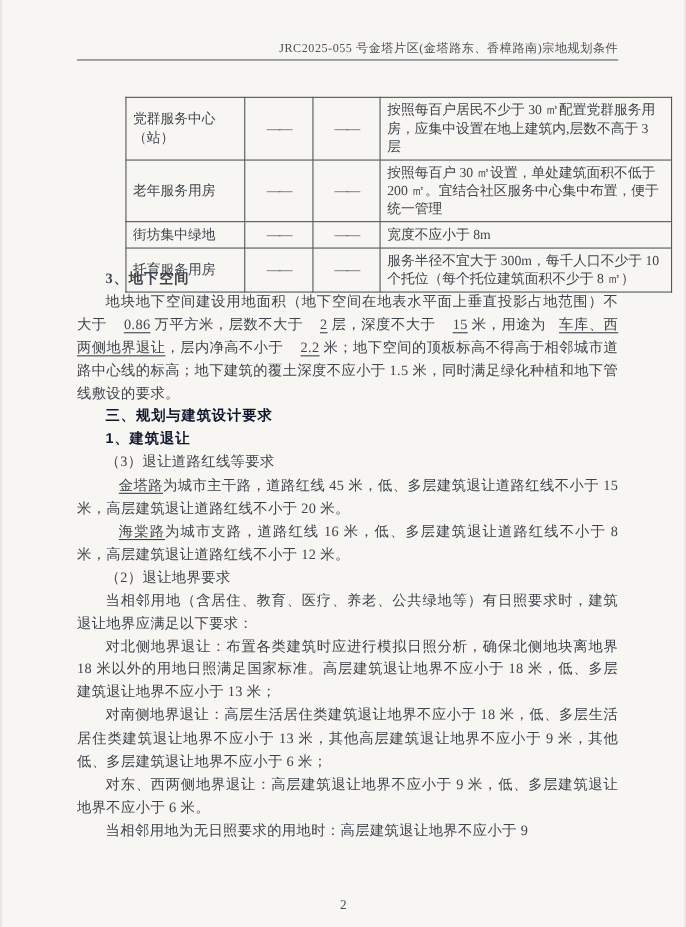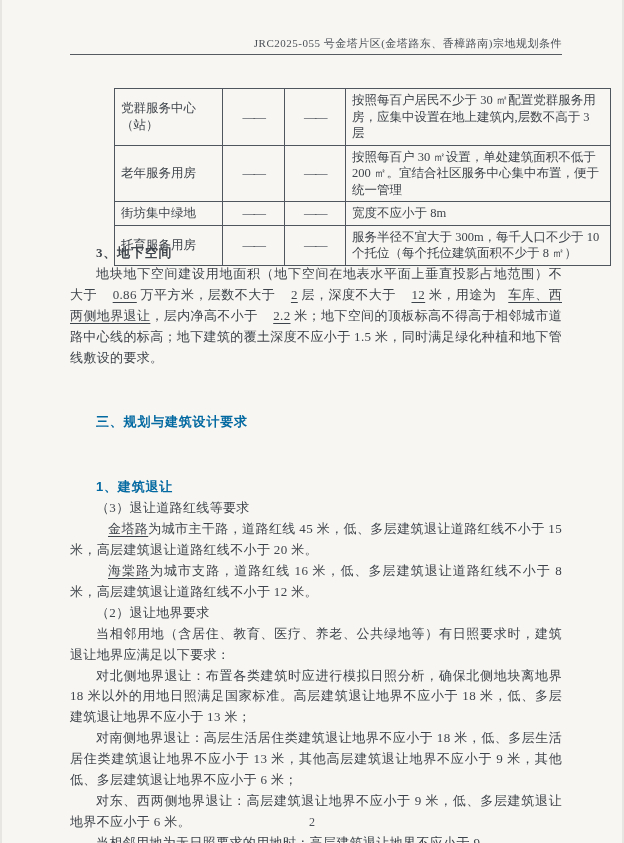--- a/index.html
+++ b/index.html
@@ -67,22 +67,21 @@
     line-height: 20.9px;
     letter-spacing: 0.35px;
     text-align: justify;
   }
   .para { text-indent: 2em; margin: 0; }
   .h-serif { font-weight: bold; letter-spacing: 0.8px; }
   .h-sans  {
     font-weight: bold;
     font-family: "Liberation Sans", "DejaVu Sans", sans-serif;
     letter-spacing: 0.8px;
-    color: #0369a1;
-    margin-top: 44px;
+    color: #0f172a;
   }
   .u { text-decoration: underline; text-underline-offset: 3px; padding-left: 12px; }
   
   .page-number {
     position: absolute;
     bottom: 13px;
     left: 0;
     width: 100%;
     text-align: center;
     font-size: 12px;
@@ -124,21 +123,21 @@
           <td class="c-name">托育服务用房</td>
           <td class="c-dash1"><span class="dash">——</span></td>
           <td class="c-dash2"><span class="dash">——</span></td>
           <td class="c-desc">服务半径不宜大于 300m，每千人口不少于 10 个托位（每个托位建筑面积不少于 8 ㎡）</td>
         </tr>
       </tbody>
   </table>
 
   <div class="content">
       <div class="para h-serif"><span>3、地下空间</span></div>
-      <div class="para"><span>地块地下空间建设用地面积（地下空间在地表水平面上垂直投影占地范围）不大于 </span><span class="u">0.86</span><span> 万平方米，层数不大于 </span><span class="u">2</span><span> 层，深度不大于 </span><span class="u">12</span><span> 米，用途为</span><span class="u">车库、西两侧地界退让</span><span>，层内净高不小于 </span><span class="u">2.2</span><span> 米；地下空间的顶板标高不得高于相邻城市道路中心线的标高；地下建筑的覆土深度不应小于 1.5 米，同时满足绿化种植和地下管线敷设的要求。</span></div>
+      <div class="para"><span>地块地下空间建设用地面积（地下空间在地表水平面上垂直投影占地范围）不大于 </span><span class="u">0.86</span><span> 万平方米，层数不大于 </span><span class="u">2</span><span> 层，深度不大于 </span><span class="u">15</span><span> 米，用途为</span><span class="u">车库、西两侧地界退让</span><span>，层内净高不小于 </span><span class="u">2.2</span><span> 米；地下空间的顶板标高不得高于相邻城市道路中心线的标高；地下建筑的覆土深度不应小于 1.5 米，同时满足绿化种植和地下管线敷设的要求。</span></div>
       <div class="para h-sans"><span>三、规划与建筑设计要求</span></div>
       <div class="para h-sans"><span>1、建筑退让</span></div>
       <div class="para"><span>（3）退让道路红线等要求</span></div>
       <div class="para"><span class="u">金塔路</span><span>为城市主干路，道路红线 45 米，低、多层建筑退让道路红线不小于 15 米，高层建筑退让道路红线不小于 20 米。</span></div>
       <div class="para"><span class="u">海棠路</span><span>为城市支路，道路红线 16 米，低、多层建筑退让道路红线不小于 8 米，高层建筑退让道路红线不小于 12 米。</span></div>
       <div class="para"><span>（2）退让地界要求</span></div>
       <div class="para"><span>当相邻用地（含居住、教育、医疗、养老、公共绿地等）有日照要求时，建筑退让地界应满足以下要求：</span></div>
       <div class="para"><span>对北侧地界退让：布置各类建筑时应进行模拟日照分析，确保北侧地块离地界 18 米以外的用地日照满足国家标准。高层建筑退让地界不应小于 18 米，低、多层建筑退让地界不应小于 13 米；</span></div>
       <div class="para"><span>对南侧地界退让：高层生活居住类建筑退让地界不应小于 18 米，低、多层生活居住类建筑退让地界不应小于 13 米，其他高层建筑退让地界不应小于 9 米，其他低、多层建筑退让地界不应小于 6 米；</span></div>
       <div class="para"><span>对东、西两侧地界退让：高层建筑退让地界不应小于 9 米，低、多层建筑退让地界不应小于 6 米。</span></div>

